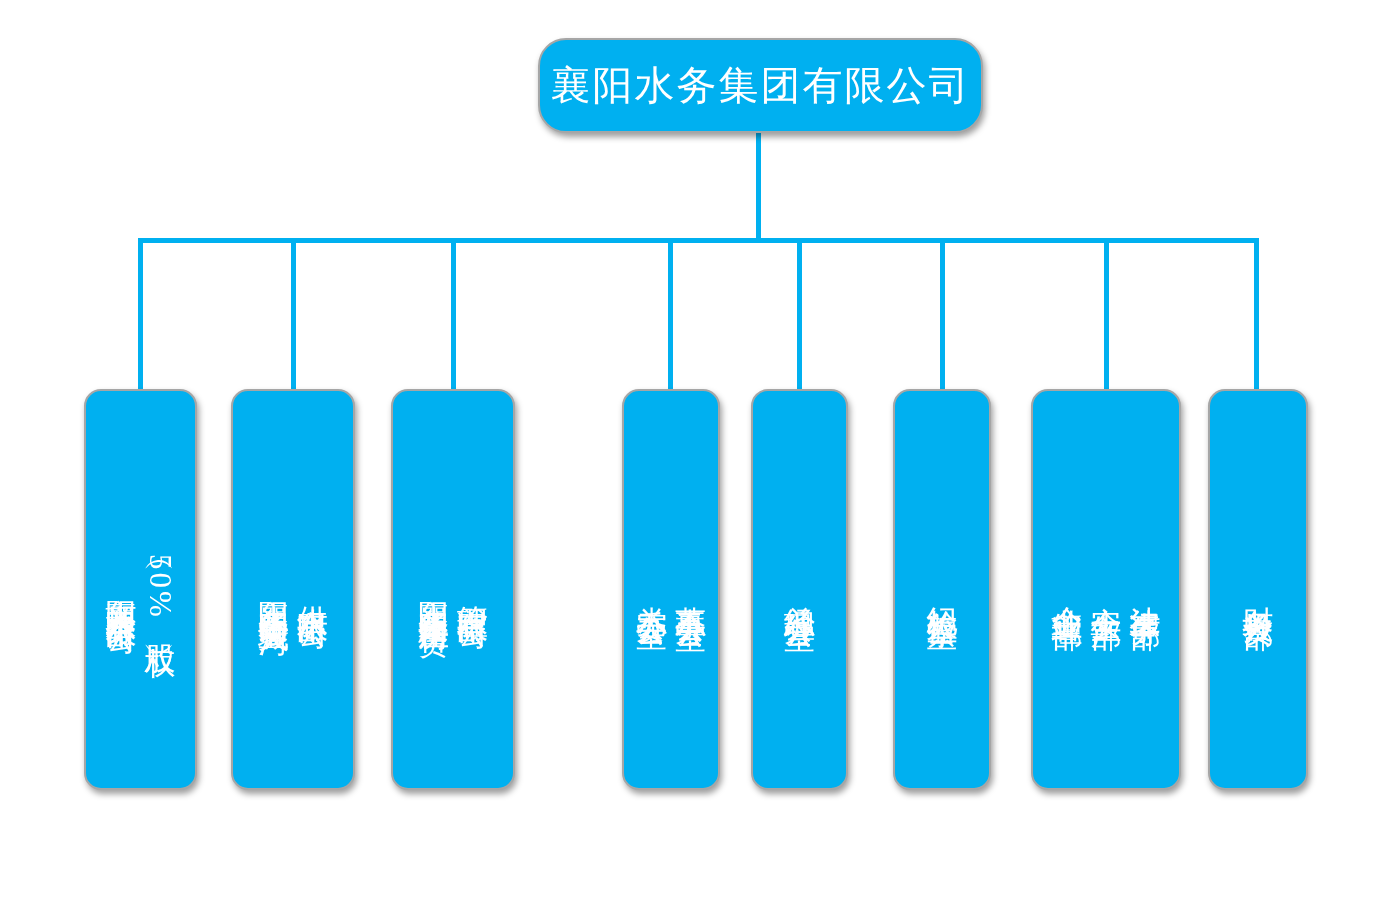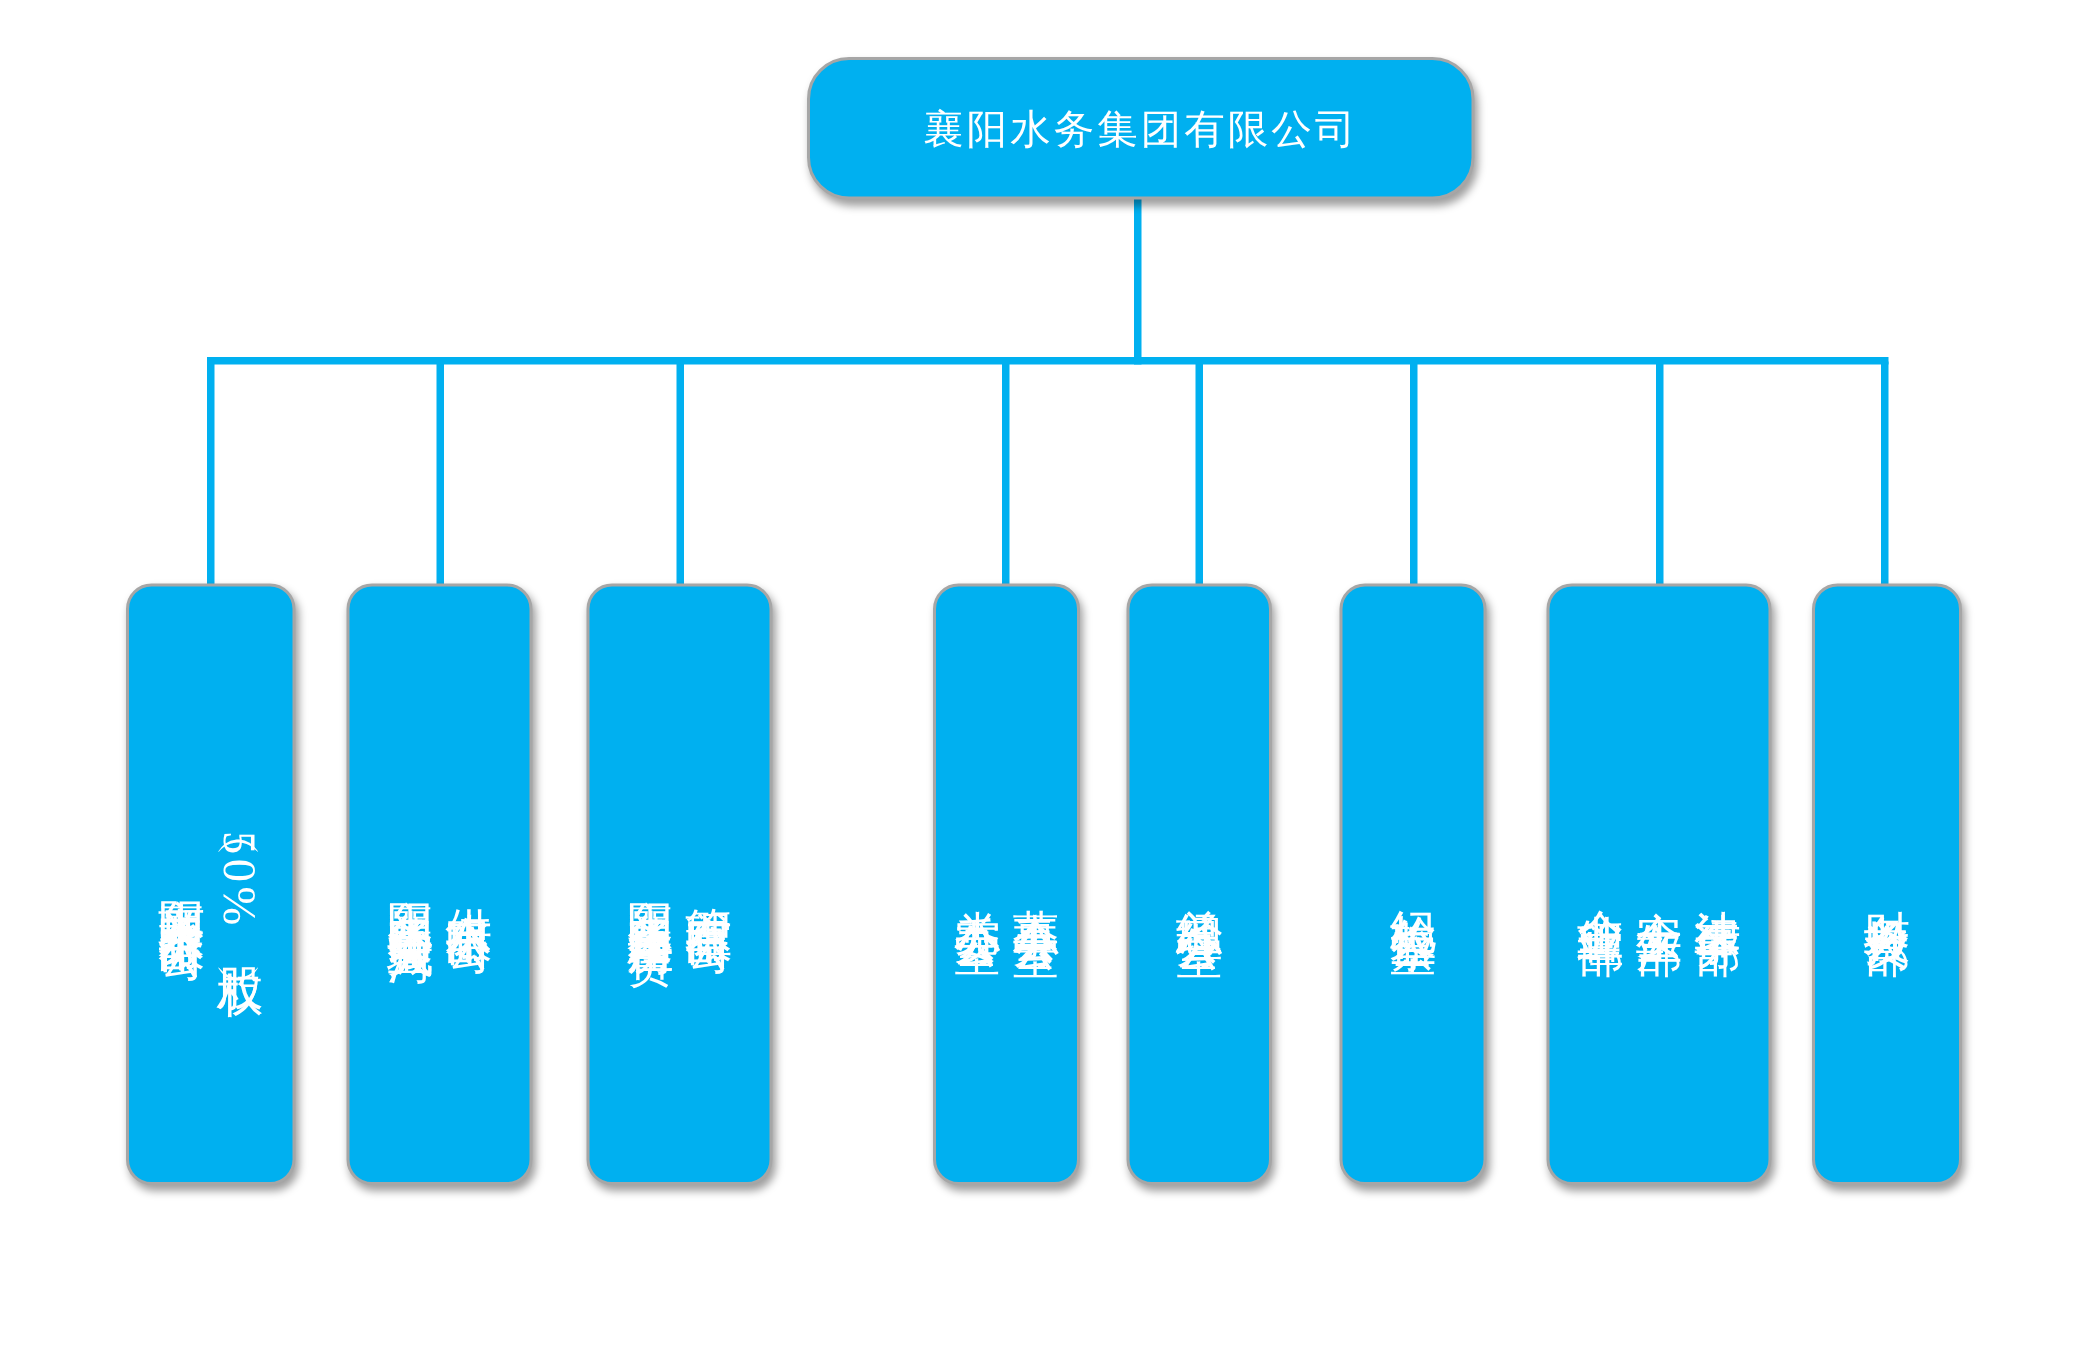--- a/index.html
+++ b/index.html
@@ -22,21 +22,21 @@
   .node{
     position:absolute;box-sizing:border-box;
     background:var(--node-fill,#00b0f0);
     border:2px solid var(--node-border,#a6a6a6);
     color:var(--node-text,#ffffff);
     display:flex;align-items:center;justify-content:center;
     box-shadow:2px 4px 6px rgba(0,0,0,0.38);
   }
   .node-root{
     left:538px;top:38px;width:445px;height:95px;
-    border-radius:28px;font-size:27px;letter-spacing:2px;white-space:nowrap;
+    border-radius:28px;font-size:40px;letter-spacing:2px;white-space:nowrap;
   }
   .node-child{
     top:389px;height:401px;border-radius:17px;font-size:31px;
   }
   .vtext{
     writing-mode:vertical-lr;
     text-orientation:mixed;
     text-align:center;
     white-space:pre-line;
     letter-spacing:3px;

